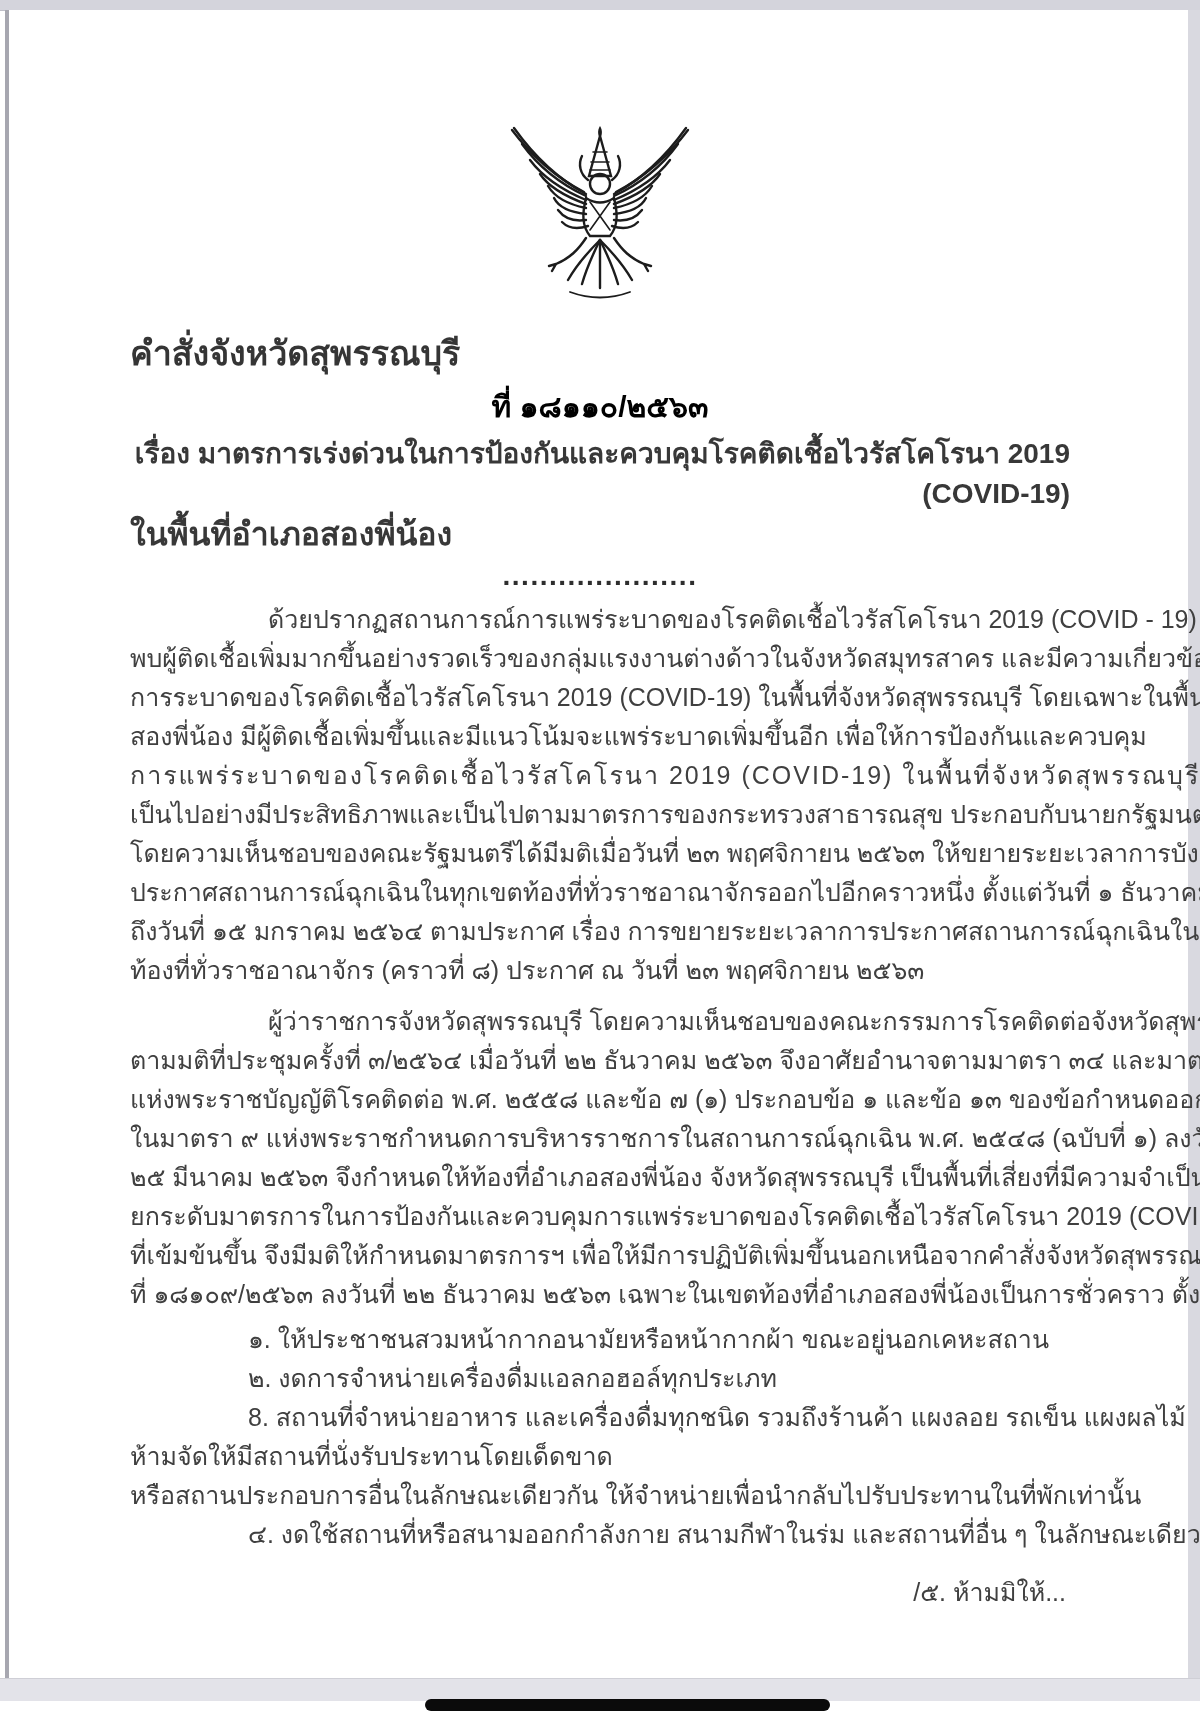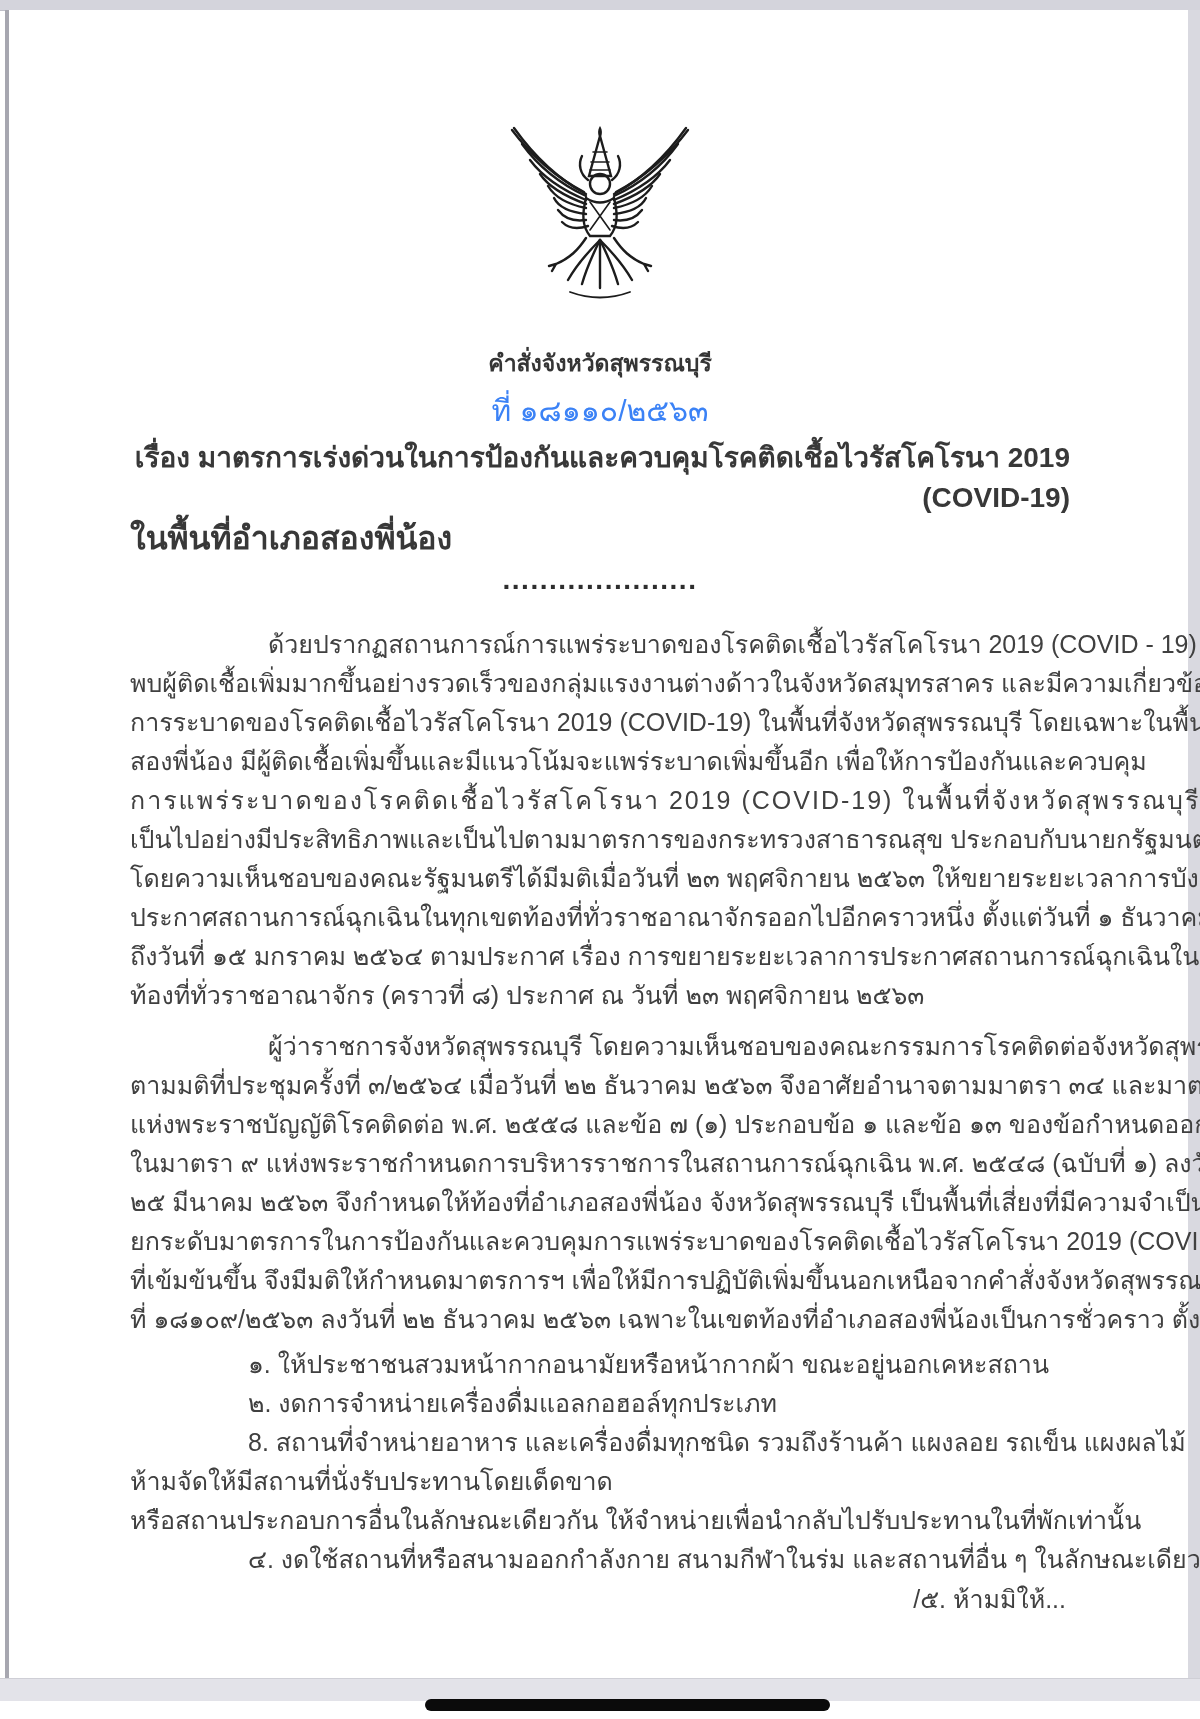--- a/index.html
+++ b/index.html
@@ -15,35 +15,35 @@
   .home-indicator{position:absolute;left:425px;bottom:8px;width:405px;height:12px;border-radius:7px;background:#0b0b0b;}
 
   
   .page{position:absolute;top:10px;left:9px;right:12px;bottom:40px;background:#ffffff;
         color:#3d3d3d;}
   .content{padding:0 118px 0 121px;}
 
   .emblem{width:220px;height:190px;margin:112px auto 0 auto;}
   .emblem svg{display:block;width:100%;height:100%;}
 
-  .h-title{margin-top:32px;text-align:center;font-size:23px;font-weight:bold;color:#353535;line-height:38px;}
-  .h-number{margin-top:10px;text-align:center;font-size:30px;font-weight:normal;color:#3b82f6;line-height:38px;}
+  .h-title{margin-top:22px;text-align:left;font-size:34px;font-weight:bold;color:#353535;line-height:38px;}
+  .h-number{margin-top:16px;text-align:center;font-size:30px;font-weight:bold;color:#000000;line-height:38px;}
   .h-subject{margin-top:8px;text-align:right;font-size:28px;font-weight:bold;color:#383838;line-height:40px;}
   .h-area{text-align:left;font-size:32px;font-weight:bold;color:#383838;line-height:40px;}
   .dots{margin-top:12px;text-align:center;font-size:28px;font-weight:bold;letter-spacing:1.5px;color:#2e2e2e;line-height:20px;}
 
-  .para{margin-top:35px;font-size:25px;line-height:39px;color:#404040;}
+  .para{margin-top:14px;font-size:25px;line-height:39px;color:#404040;}
   .para-2{margin-top:12px;}
   .para-list{margin-top:6px;}
   .ln{white-space:nowrap;}
   .ln.first{padding-left:138px;}
   .ln.item{padding-left:118px;}
   .ln.spread{letter-spacing:2px;}
 
-  .footer-note{text-align:right;font-size:25px;color:#404040;padding-right:4px;}
+  .footer-note{margin-top:18px;text-align:right;font-size:25px;color:#404040;padding-right:4px;}
 </style>
 </head>
 <body>
 
 <div class="screen">
 
   <div class="edge-top"></div>
   <div class="edge-right"></div>
   <div class="edge-left-line"></div>
 

